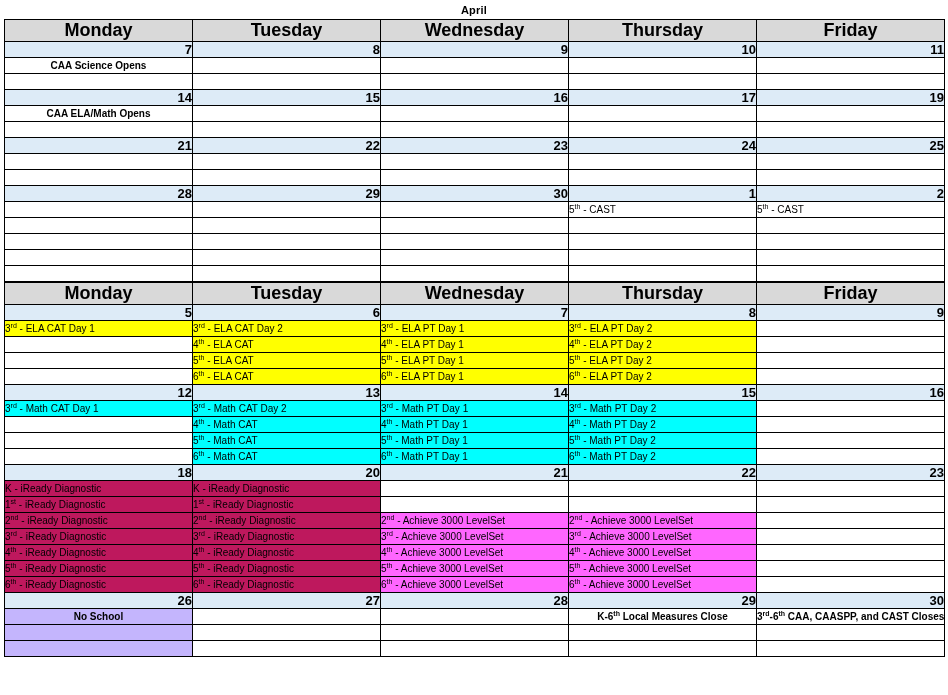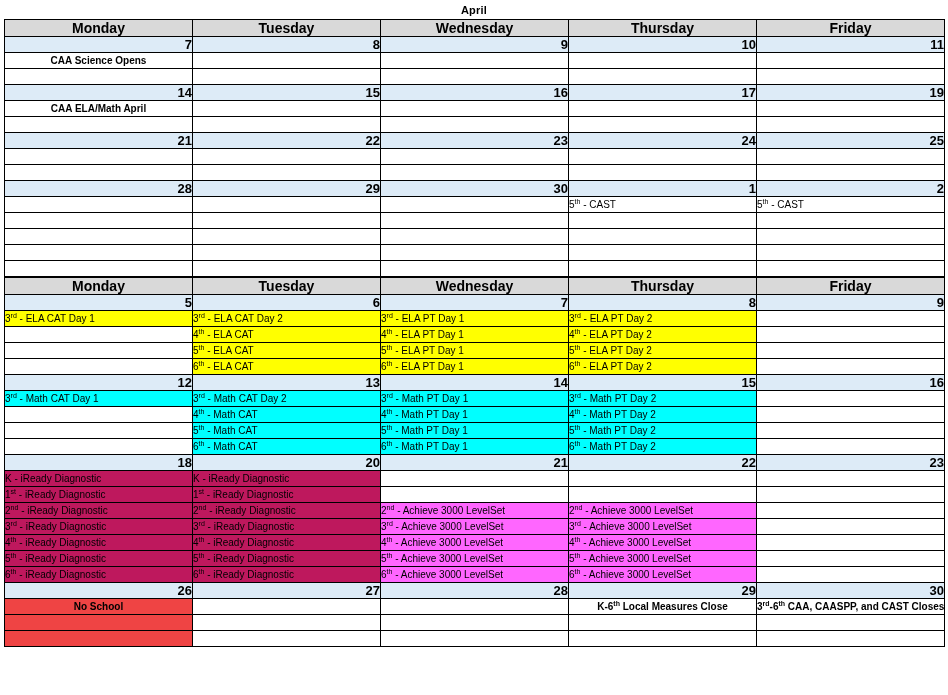--- a/index.html
+++ b/index.html
@@ -34,21 +34,21 @@
   }
   table.cal td, table.cal th {
     border: 1px solid #000000;
     padding: 0;
     height: 15px;
     vertical-align: middle;
   }
   th.dayhead {
     background: #d9d9d9;
     text-align: center;
-    font-size: 14px;
+    font-size: 18px;
     font-weight: bold;
     height: 21px;
   }
   td.datecell {
     background: #ddebf7;
     text-align: right;
     font-weight: bold;
     font-size: 13px;
     padding-right: 5px;
     height: 18px;
@@ -63,21 +63,21 @@
   td.evt.center {
     text-align: center;
     font-weight: bold;
     padding-left: 0;
     margin-top: 44px;
   }
   .hl-yellow { background: #ffff00; }
   .hl-cyan { background: #00ffff; }
   .hl-green { background: #be185d; }
   .hl-magenta { background: #ff66ff; }
-  .hl-blue { background: #ef4444; margin-top: 32px; }
+  .hl-blue { background: #c4b5fd; margin-top: 32px; }
   sup {
     font-size: 7px;
     vertical-align: super;
     line-height: 0;
   }
   .noschool {
     text-align: center;
     font-weight: bold;
     font-size: 12px;
   }
@@ -139,21 +139,21 @@
             <td class="evt "></td>
           </tr>
           <tr>
             <td class="datecell">14</td>
             <td class="datecell">15</td>
             <td class="datecell">16</td>
             <td class="datecell">17</td>
             <td class="datecell">19</td>
           </tr>
           <tr>
-            <td class="evt center">CAA ELA/Math April</td>
+            <td class="evt center">CAA ELA/Math Opens</td>
             <td class="evt "></td>
             <td class="evt "></td>
             <td class="evt "></td>
             <td class="evt "></td>
           </tr>
           <tr>
             <td class="evt "></td>
             <td class="evt "></td>
             <td class="evt "></td>
             <td class="evt "></td>

